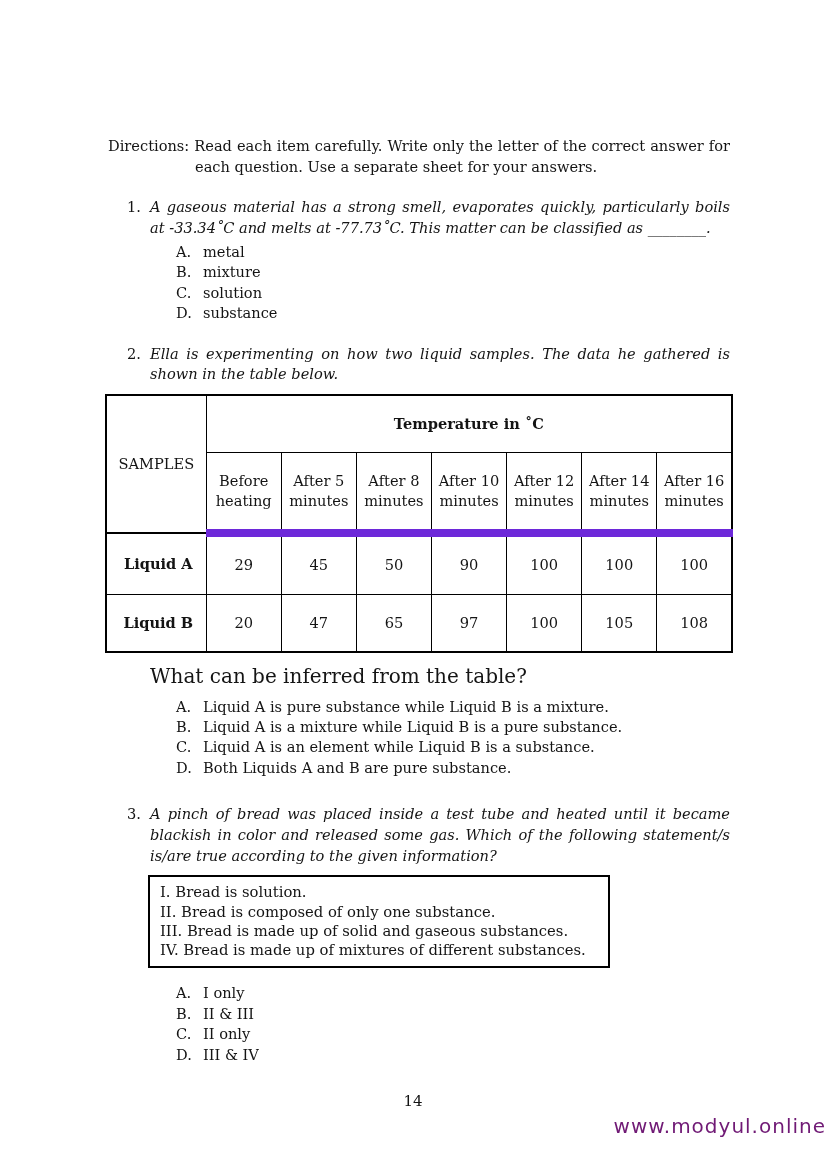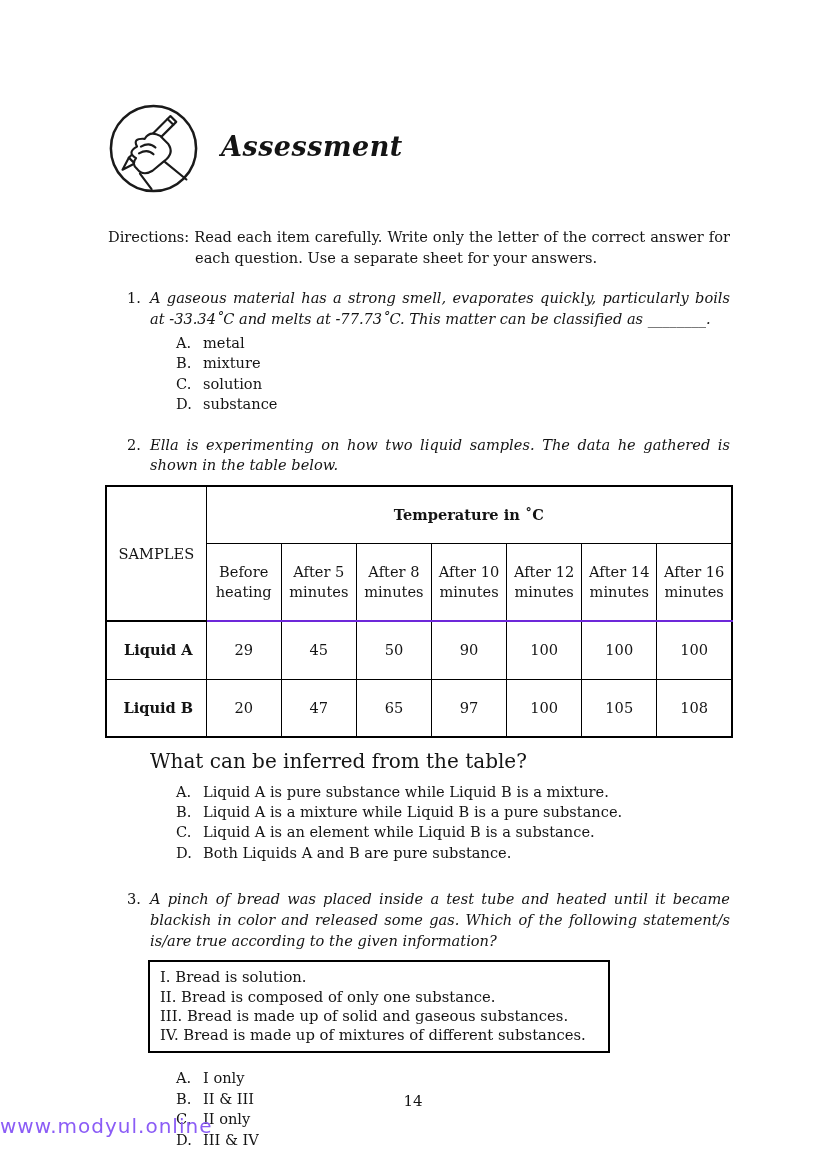--- a/index.html
+++ b/index.html
@@ -79,21 +79,21 @@
     text-align: center;
     padding: 18px 2px;
     line-height: 1.38;
   }
   .data-table td.corner {
     border-bottom: 2px solid #000;
     font-size: 14.6px;
   }
   .data-table td.group { font-weight: bold; }
   .data-table tr.sub td {
-    border-bottom: 2px solid #6d28d9;
+    border-bottom: 8px solid #6d28d9;
     white-space: pre-line;
   }
   .data-table td.rowlabel {
     font-weight: bold;
     text-align: center;
     padding-left: 6px;
   }
   .followup { margin-top: 11px; font-size: 20px; }
   .q2-options { margin-top: 9px; }
   
@@ -112,56 +112,33 @@
     position: absolute;
     top: 1092px;
     left: 0; right: 0;
     text-align: center;
     font-size: 15px;
   }
   .watermark {
     position: absolute;
     top: 1114px;
     left: 0; right: 0;
-    text-align: left;
+    text-align: right;
     font-size: 20px;
-    color: #8b5cf6;
+    color: #701a75;
     font-family: "DejaVu Sans", sans-serif;
     letter-spacing: 1px;
   }
 </style>
 </head>
 <body>
 
 <div class="page">
   <div class="content">
 
-    <div class="header-row">
-      <span class="badge-icon">
-        <svg width="91" height="91" viewBox="0 0 94 94">
-          <circle cx="47" cy="47" r="44" fill="none" stroke="#1a1a1a" stroke-width="2.6"></circle>
-          <g fill="none" stroke="#1a1a1a" stroke-width="2.2" stroke-linejoin="round" stroke-linecap="round">
-
-            <path d="M64.5,13.5 L70.5,19.5 L27.5,62.5 L21.5,56.5 Z" fill="#ffffff"></path>
-
-            <path d="M27.5,62.5 L21.5,56.5 L15,69 Z" fill="#ffffff"></path>
-
-            <line x1="61.5" y1="16.5" x2="67.5" y2="22.5"></line>
-
-            <path d="M29,57 Q19,51 30,45 Q25,36 38,37 Q43,28 54,34 L62,42 Q69,52 58,60 L46,70 Q36,76 30,68 Q24,63 29,57 Z" fill="#ffffff"></path>
-            <path d="M34,45 Q43,40 49,46"></path>
-            <path d="M32,52 Q41,47 47,53"></path>
-
-            <path d="M33,73 L45,89"></path>
-            <path d="M59,61 L81,79"></path>
-          </g>
-        </svg>
-      </span>
-      <h1 class="page-title">Assessment</h1>
-    </div>
 
     <p class="directions"><span class="dlabel">Directions:</span><span> Read each item carefully. Write only the letter of the correct answer for each question. Use a separate sheet for your answers.</span></p>
 
     <div class="question">
       <div class="qnum">1.</div>
       <div class="qbody">
         <p class="qtext">A gaseous material has a strong smell, evaporates quickly, particularly boils at -33.34˚C and melts at -77.73˚C. This matter can be classified as ________.</p>
         <div class="options">
           <div class="option">
             <span class="letter">A.</span>

